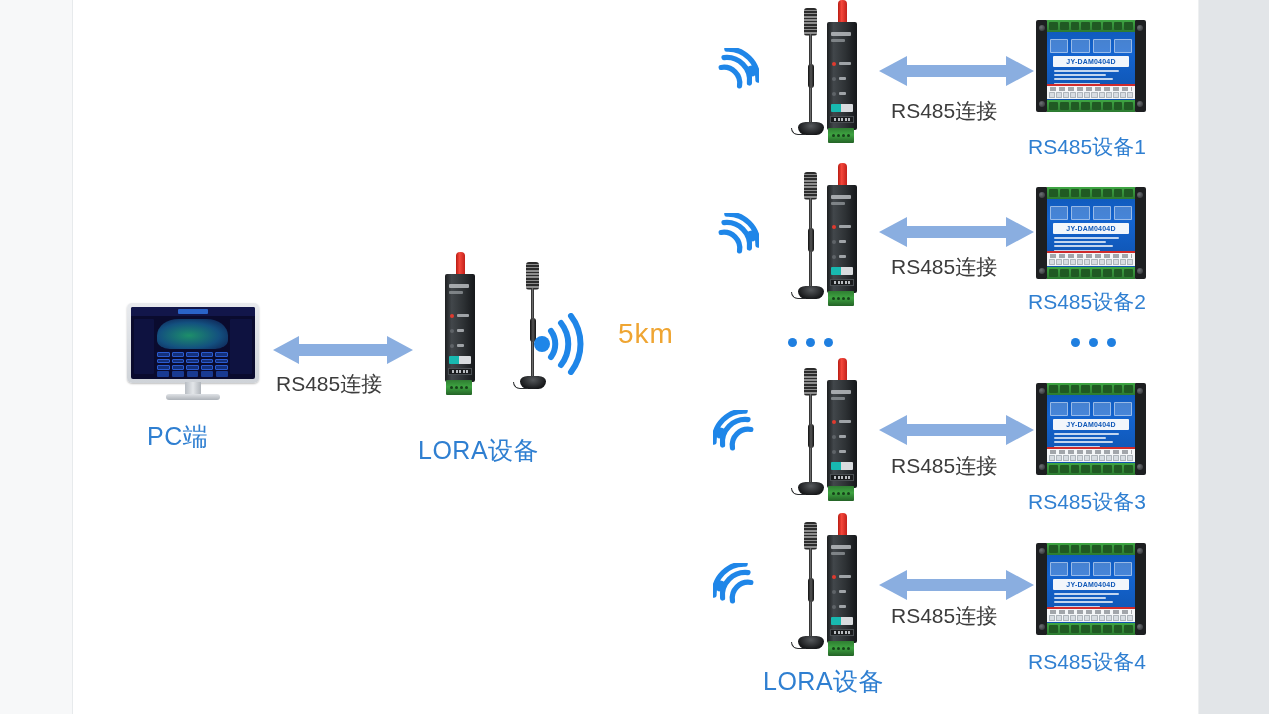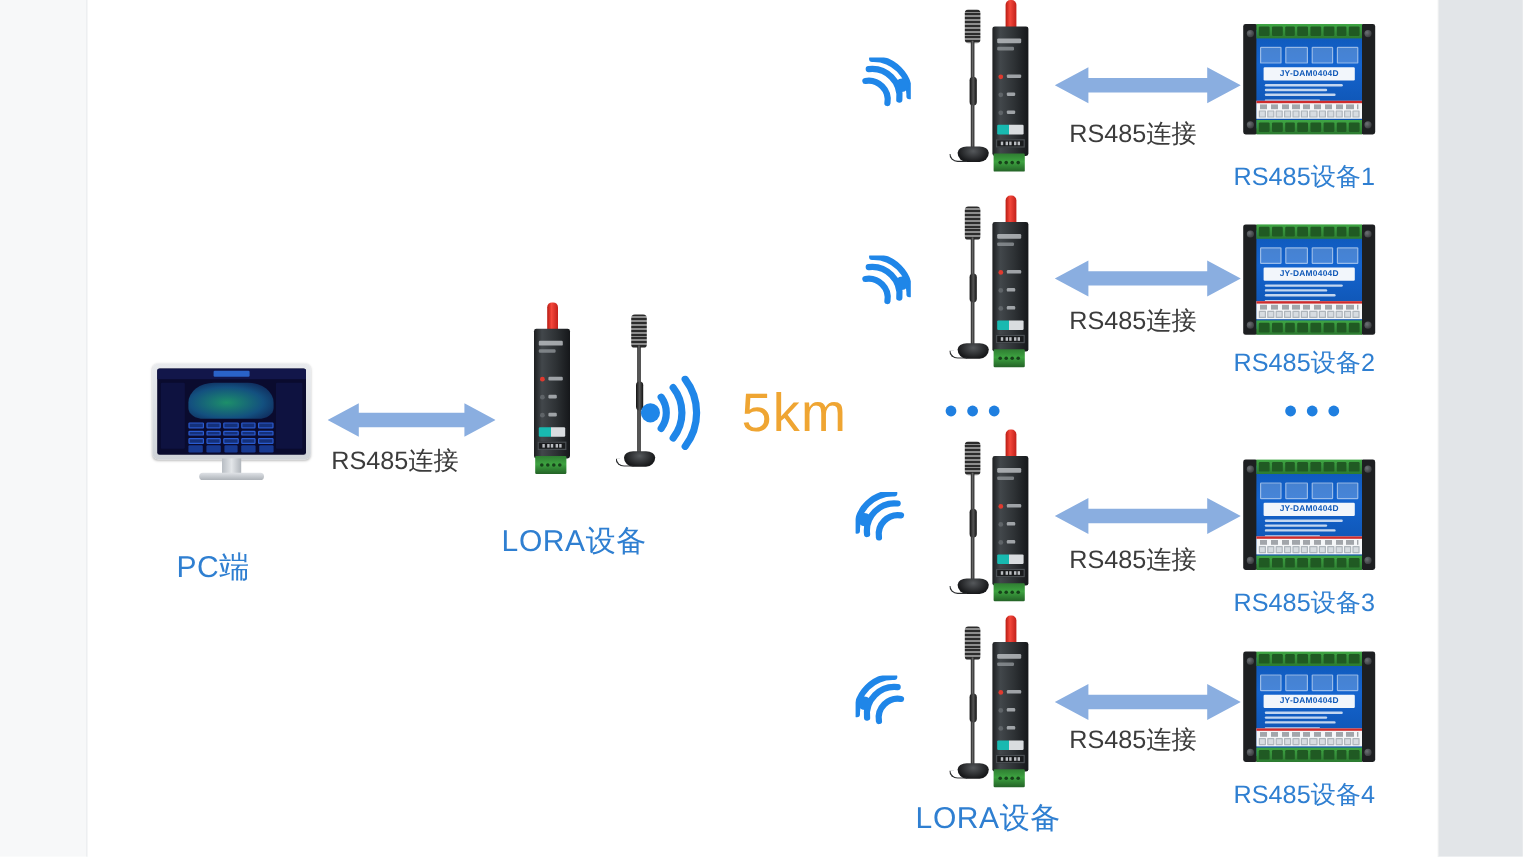--- a/index.html
+++ b/index.html
@@ -14,21 +14,21 @@
   .gutter-left{position:absolute;left:0;top:0;width:72px;height:714px;
     background:#f7f8f9;border-right:1px solid #e7eaec;}
   .gutter-right{position:absolute;left:1198px;top:0;width:71px;height:714px;
     background:#e2e5e8;border-left:1px solid #eef0f1;}
   .canvas{position:absolute;left:73px;top:0;width:1125px;height:714px;background:#fff;}
 
   
   .lbl{position:absolute;color:#2f7fd1;font-size:25px;letter-spacing:.5px;white-space:nowrap;}
   .lbl-sm{position:absolute;color:#2f7fd1;font-size:21px;white-space:nowrap;}
   .conn-text{position:absolute;color:#3c3c3c;font-size:21px;white-space:nowrap;}
-  .km{position:absolute;color:#efa532;font-size:45px;white-space:nowrap;letter-spacing:1px;}
+  .km{position:absolute;color:#efa532;font-size:28px;white-space:nowrap;letter-spacing:1px;}
 
   
   .arrow{position:absolute;}
   .dots{position:absolute;display:flex;gap:9px;}
   .dots i{display:block;width:9px;height:9px;border-radius:50%;background:#1f7fe0;}
 
   
   .monitor{position:absolute;width:132px;height:100px;}
   .mon-bezel{position:absolute;left:0;top:0;width:132px;height:80px;
     background:linear-gradient(180deg,#e9ebee 0%,#cfd3d8 100%);
@@ -165,21 +165,21 @@
               <i></i>
               <i></i>
               <i></i>
               <i></i>
             </div>
         </div>
       </div>
       <div class="mon-neck"></div>
       <div class="mon-base"></div>
     </div>
-    <div class="lbl" style="left:74px;top:456px;">PC端</div>
+    <div class="lbl" style="left:74px;top:420px;">PC端</div>
 
     <svg class="arrow" style="left:200px;top:334px;" width="140" height="32" viewBox="0 0 140 32">
       <polygon points="0,16 26,2 26,10 114,10 114,2 140,16 114,30 114,22 26,22 26,30" fill="#8aaee0"></polygon>
     </svg>
     <div class="conn-text" style="left:203px;top:370px;">RS485连接</div>
 
     <div class="lora" style="left:370px;top:252px;">
       <div class="lora-ant"></div>
       <div class="lora-body">
         <div class="lora-brand"></div>

